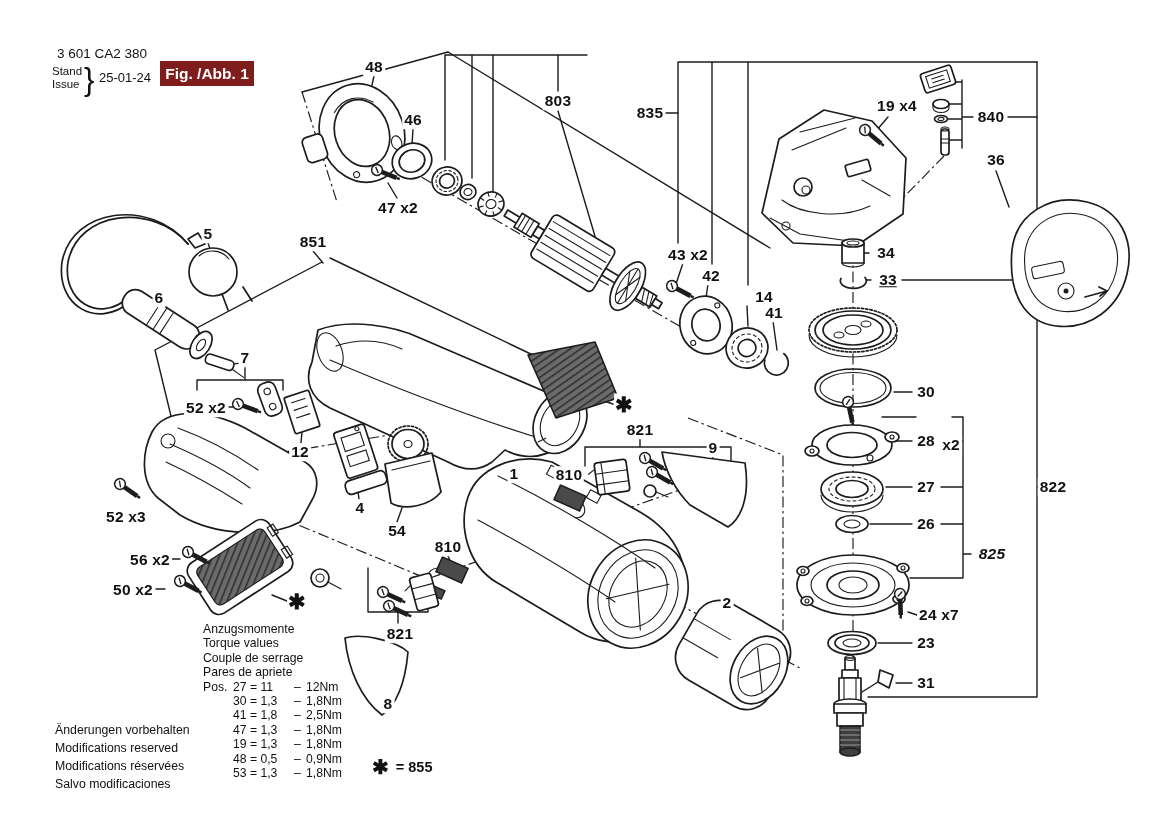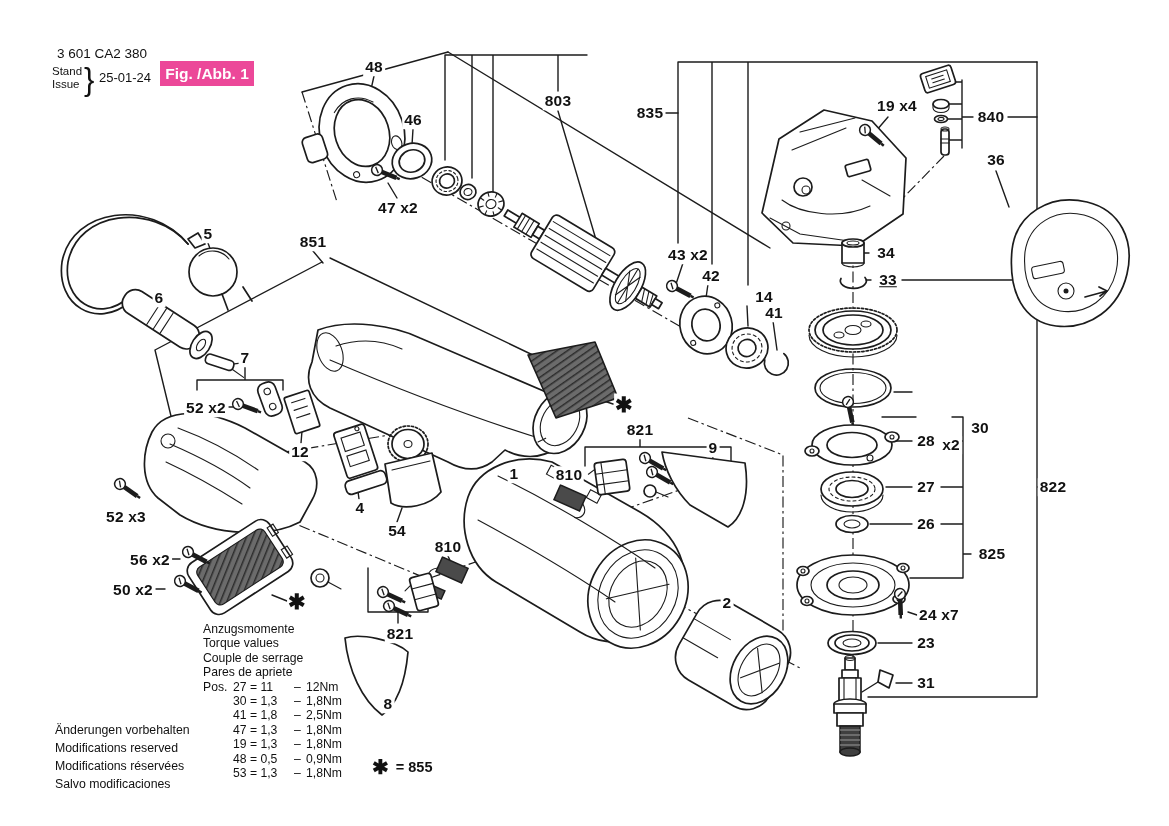--- a/index.html
+++ b/index.html
@@ -15,21 +15,21 @@
   .dk{fill:#4a4a4a;stroke:#1c1c1c;stroke-width:1.5}
   
   .co{position:absolute;transform:translate(-50%,-50%);font-weight:700;font-size:15.5px;
       line-height:1;white-space:nowrap;background:#fff;padding:1px 2px;letter-spacing:.2px}
   .co.star{font-size:21px;padding:0 1px}
   
   .pn{position:absolute;left:57px;top:46px;font-size:13.5px}
   .stand{position:absolute;left:52px;top:65px;font-size:11.5px;line-height:13px}
   .brace{position:absolute;left:84px;top:62px;font-size:31px;font-weight:400}
   .date{position:absolute;left:99px;top:70px;font-size:13px}
-  .figbox{position:absolute;left:160px;top:61px;width:94px;height:25px;background:#ec4899;color:#fff;
+  .figbox{position:absolute;left:160px;top:61px;width:94px;height:25px;background:#7f1d1d;color:#fff;
           font-weight:700;font-size:15.5px;display:flex;align-items:center;justify-content:center}
   
   .warn{position:absolute;left:84px;top:120px;width:94px;height:73px;border:1.7px solid #111;border-radius:9px}
   .warn .pos{position:absolute;left:9px;font-size:13.5px;font-weight:700;line-height:14px}
   .warn .divider{position:absolute;left:0;right:0;top:42px;border-top:1.6px solid #111}
   
   .torque{position:absolute;left:203px;top:622px;font-size:12.2px;line-height:14.4px}
   .trow{display:flex}
   .trow .c0{width:30px}
   .trow .c1{width:56px}
@@ -561,26 +561,26 @@
     <div class="co" style="left: 448px; top: 547px;">810</div>
     <div class="co" style="left: 727px; top: 603px;">2</div>
     <div class="co" style="left: 400px; top: 634px;">821</div>
     <div class="co" style="left: 388px; top: 704px;">8</div>
     <div class="co" style="left: 688px; top: 255px;">43 x2</div>
     <div class="co" style="left: 711px; top: 276px;">42</div>
     <div class="co" style="left: 764px; top: 297px; text-align: right;">14</div>
     <div class="co" style="left: 774px; top: 313px;">41</div>
     <div class="co" style="left: 886px; top: 253px;">34</div>
     <div class="co" style="left: 888px; top: 280px; text-decoration: underline;">33</div>
-    <div class="co" style="left: 980px; top: 392px; margin-top: 36px;">30</div>
+    <div class="co" style="left: 926px; top: 392px;">30</div>
     <div class="co" style="left: 940px; top: 417px; margin-top: 28px;">29 x2</div>
     <div class="co" style="left: 926px; top: 441px;">28</div>
     <div class="co" style="left: 926px; top: 487px;">27</div>
     <div class="co" style="left: 926px; top: 524px;">26</div>
-    <div class="co" style="left: 992px; top: 554px;">825</div>
+    <div class="co" style="left: 992px; top: 554px; font-style: italic;">825</div>
     <div class="co" style="left: 1053px; top: 487px; text-align: center;">822</div>
     <div class="co" style="left: 939px; top: 615px;">24 x7</div>
     <div class="co" style="left: 926px; top: 643px;">23</div>
     <div class="co" style="left: 926px; top: 683px;">31</div>
     <div class="co" style="left: 126px; top: 517px;">52 x3</div>
     <div class="co" style="left: 150px; top: 560px;">56 x2</div>
     <div class="co" style="left: 133px; top: 590px;">50 x2</div>
     <div class="co star" style="left: 297px; top: 601px;">✱</div>
     <div class="co star" style="left: 624px; top: 404px;">✱</div>
   </div>

